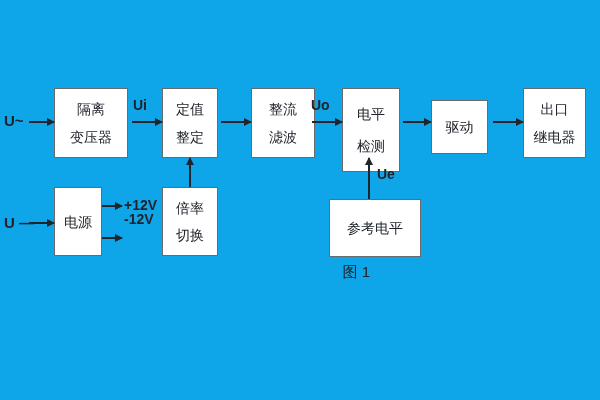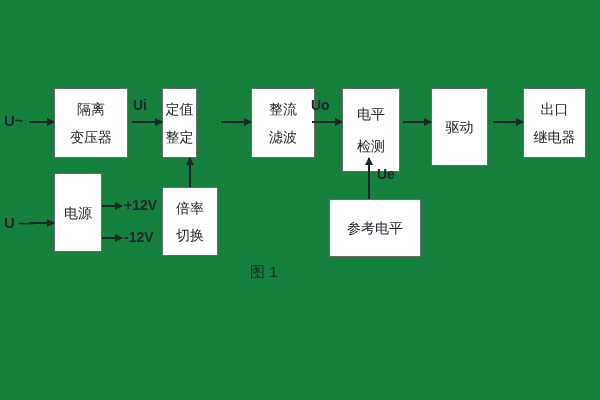--- a/index.html
+++ b/index.html
@@ -1,69 +1,69 @@
 <!DOCTYPE html>
 <html><head>
 <meta charset="utf-8">
 <style>
   html,body{margin:0;padding:0;background:#fff;}
   #stage{
-    position:relative;width:600px;height:400px;background:#15803d;overflow:hidden;
+    position:relative;width:600px;height:400px;background:#0ea5e9;overflow:hidden;
     font-family:"Liberation Sans","DejaVu Sans",sans-serif;color:#20242b;
   }
   .box{
     position:absolute;box-sizing:border-box;border:1px solid #6a6a6a;background:#fff;
     display:flex;flex-direction:column;justify-content:space-evenly;align-items:center;
     font-size:14px;line-height:1;
   }
   .box span{white-space:nowrap;}
   .arrow-h{position:absolute;height:1.5px;background:#20242b;}
   .arrow-h::after{
     content:"";position:absolute;right:-1px;top:-3.4px;width:0;height:0;
     border-left:8px solid #20242b;border-top:4px solid transparent;border-bottom:4px solid transparent;
   }
   .arrow-up{position:absolute;width:1.5px;background:#20242b;}
   .arrow-up::before{
     content:"";position:absolute;top:-1px;left:-3.4px;width:0;height:0;
     border-bottom:8px solid #20242b;border-left:4px solid transparent;border-right:4px solid transparent;
   }
   .sig{position:absolute;font-size:14px;font-weight:600;white-space:nowrap;text-align:right;}
   .inp{position:absolute;font-size:15px;font-weight:600;white-space:nowrap;}
-  .caption{position:absolute;left:250px;top:263px;width:120px;text-align:left;font-size:15px;}
+  .caption{position:absolute;left:250px;top:263px;width:120px;text-align:right;font-size:15px;}
 </style>
 </head>
 <body>
 
 <div id="stage">
 
   <div class="box" style="left:54px;top:88px;width:74px;height:70px">
     <span>隔离</span>
     <span>变压器</span>
   </div>
-  <div class="box" style="left:162px;top:88px;width:35px;height:70px">
+  <div class="box" style="left:162px;top:88px;width:56px;height:70px">
     <span>定值</span>
     <span>整定</span>
   </div>
   <div class="box" style="left:251px;top:88px;width:64px;height:70px">
     <span>整流</span>
     <span>滤波</span>
   </div>
   <div class="box" style="left:342px;top:88px;width:58px;height:84px">
     <span>电平</span>
     <span>检测</span>
   </div>
-  <div class="box" style="left:431px;top:88px;width:57px;height:78px">
+  <div class="box" style="left:431px;top:100px;width:57px;height:54px">
     <span>驱动</span>
   </div>
   <div class="box" style="left:523px;top:88px;width:63px;height:70px">
     <span>出口</span>
     <span>继电器</span>
   </div>
 
-  <div class="box" style="left:54px;top:173px;width:48px;height:79px">
+  <div class="box" style="left:54px;top:187px;width:48px;height:69px">
     <span>电源</span>
   </div>
   <div class="box" style="left:162px;top:187px;width:56px;height:69px">
     <span>倍率</span>
     <span>切换</span>
   </div>
   <div class="box" style="left:329px;top:199px;width:92px;height:58px">
     <span>参考电平</span>
   </div>
 
@@ -80,18 +80,18 @@
 
   <div class="arrow-up" style="left:189px;top:158px;height:29px"></div>
   <div class="arrow-up" style="left:368px;top:158px;height:41px"></div>
 
   <div class="inp" style="left:4px;top:112px">U~</div>
   <div class="inp" style="left:4px;top:214px">U —</div>
 
   <div class="sig" style="left:133px;top:97px">Ui</div>
   <div class="sig" style="left:311px;top:97px">Uo</div>
   <div class="sig" style="left:124px;top:197px">+12V</div>
-  <div class="sig" style="left:124px;top:229px">-12V</div>
+  <div class="sig" style="left:124px;top:211px">-12V</div>
   <div class="sig" style="left:377px;top:166px">Ue</div>
 
   <div class="caption">图 1</div>
 
 </div>
 
 </body></html>

